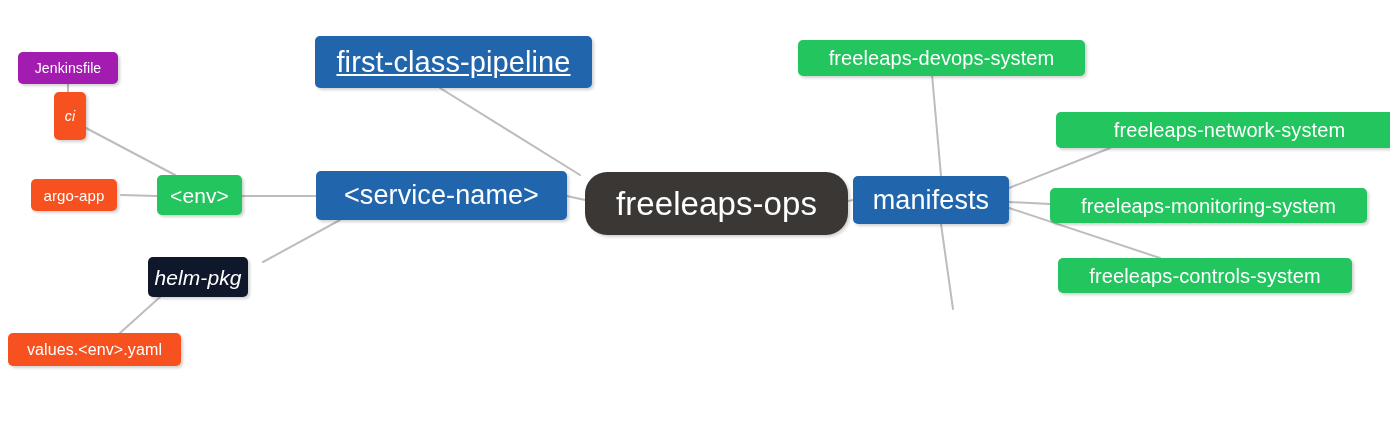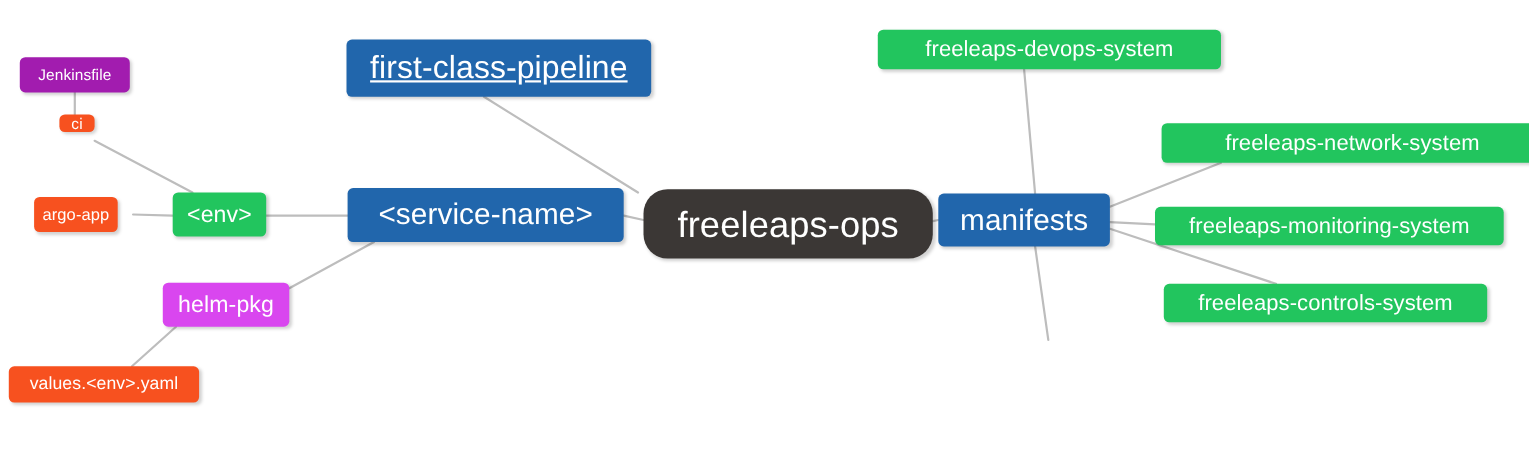--- a/index.html
+++ b/index.html
@@ -53,26 +53,26 @@
       <polyline points="175,175 86,128" fill="none" stroke="#bdbdbd" stroke-width="2" stroke-linecap="round"></polyline>
       <polyline points="68,104 68,58" fill="none" stroke="#bdbdbd" stroke-width="2" stroke-linecap="round"></polyline>
       <polyline points="160,297 120,333" fill="none" stroke="#bdbdbd" stroke-width="2" stroke-linecap="round"></polyline>
       <polyline points="941,176 931,63" fill="none" stroke="#bdbdbd" stroke-width="2" stroke-linecap="round"></polyline>
       <polyline points="1009,188 1110,148" fill="none" stroke="#bdbdbd" stroke-width="2" stroke-linecap="round"></polyline>
       <polyline points="1009,202 1050,204" fill="none" stroke="#bdbdbd" stroke-width="2" stroke-linecap="round"></polyline>
       <polyline points="1009,208 1160,258" fill="none" stroke="#bdbdbd" stroke-width="2" stroke-linecap="round"></polyline>
       <polyline points="941,224 953,309" fill="none" stroke="#bdbdbd" stroke-width="2" stroke-linecap="round"></polyline>
     </svg>
 <div class="node" style="left: 18px; top: 26px; width: 100px; height: 32px; background: #a21caf; font-size: 14px; margin-top: 26px;">Jenkinsfile</div>
-    <div class="node" style="left: 54px; top: 104px; width: 32px; height: 16px; background: rgb(247, 81, 31); font-size: 14px;">ci</div>
-    <div class="node" style="left: 31px; top: 179px; width: 76px; height: 32px; background: rgb(247, 81, 31); font-size: 15px;">argo-app</div>
+    <div class="node" style="left: 54px; top: 92px; width: 32px; height: 48px; background: rgb(247, 81, 31); font-size: 14px; font-style: italic;">ci</div>
+    <div class="node" style="left: 31px; top: 179px; width: 86px; height: 32px; background: rgb(247, 81, 31); font-size: 15px;">argo-app</div>
     <div class="node" style="left: 8px; top: 333px; width: 173px; height: 33px; background: rgb(247, 81, 31); font-size: 16px;">values.&lt;env&gt;.yaml</div>
     <div class="node" style="left: 157px; top: 175px; width: 85px; height: 40px; background: rgb(34, 197, 94); font-size: 21px;">&lt;env&gt;</div>
-    <div class="node" style="left: 148px; top: 257px; width: 115px; height: 40px; background: #d946ef; font-size: 21px;">helm-pkg</div>
+    <div class="node" style="left: 148px; top: 257px; width: 100px; height: 40px; background: #0f172a; font-size: 21px; font-style: italic;">helm-pkg</div>
     <div class="node" style="left: 315px; top: 36px; width: 277px; height: 52px; background: rgb(33, 102, 172); font-size: 29px; text-decoration: underline;">first-class-pipeline</div>
     <div class="node" style="left: 316px; top: 171px; width: 251px; height: 49px; background: rgb(33, 102, 172); font-size: 27px;">&lt;service-name&gt;</div>
     <div class="node" style="left: 585px; top: 172px; width: 263px; height: 63px; background: rgb(59, 55, 53); font-size: 33px; border-radius: 22px;">freeleaps-ops</div>
     <div class="node" style="left: 853px; top: 176px; width: 156px; height: 48px; background: rgb(33, 102, 172); font-size: 27px;">manifests</div>
-    <div class="node" style="left: 798px; top: 27px; width: 312px; height: 36px; background: rgb(34, 197, 94); font-size: 20px;">freeleaps-devops-system</div>
+    <div class="node" style="left: 798px; top: 40px; width: 287px; height: 36px; background: rgb(34, 197, 94); font-size: 20px;">freeleaps-devops-system</div>
     <div class="node" style="left: 1056px; top: 112px; width: 347px; height: 36px; background: rgb(34, 197, 94); font-size: 20px;">freeleaps-network-system</div>
     <div class="node" style="left: 1050px; top: 188px; width: 317px; height: 35px; background: rgb(34, 197, 94); font-size: 20px;">freeleaps-monitoring-system</div>
     <div class="node" style="left: 1058px; top: 258px; width: 294px; height: 35px; background: rgb(34, 197, 94); font-size: 20px;">freeleaps-controls-system</div>
   </div>
 
 </body></html>

